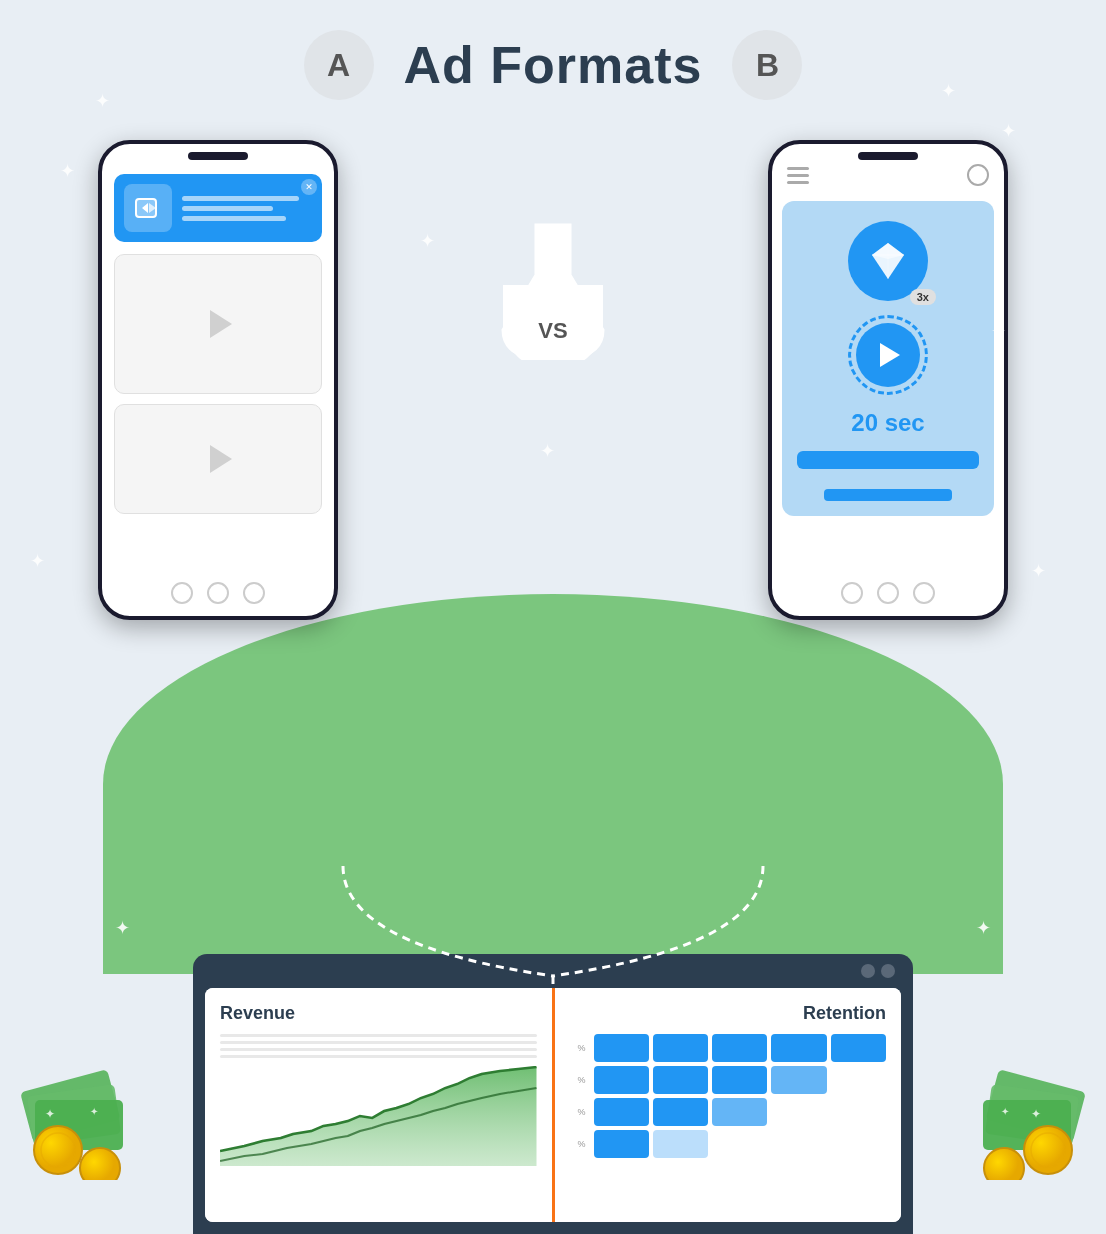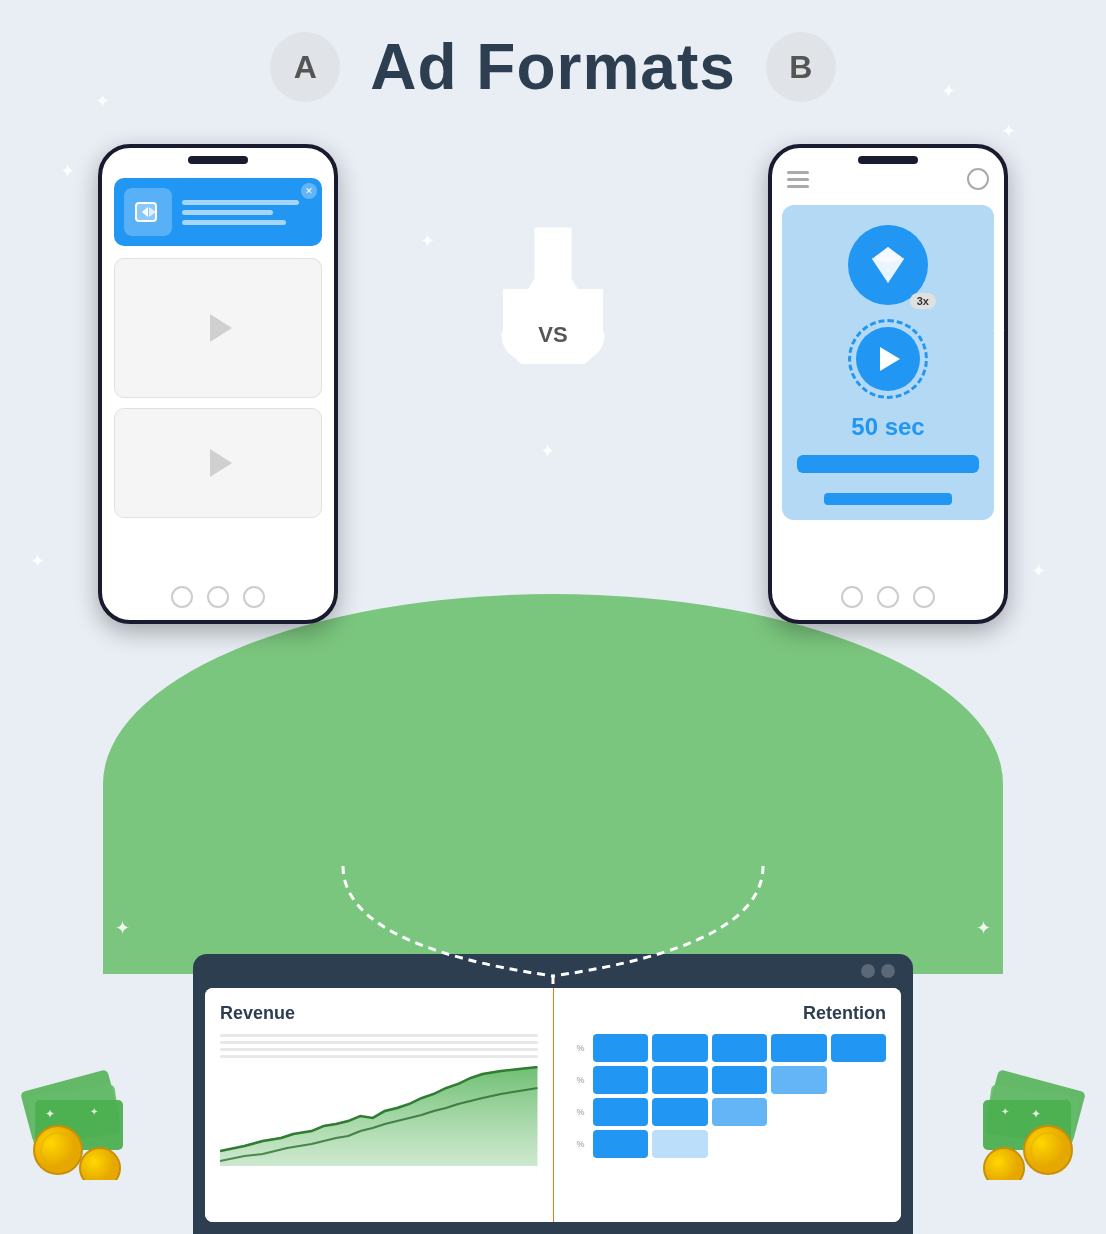--- a/index.html
+++ b/index.html
@@ -31,21 +31,21 @@
       background: #e0e4e8;
       display: flex;
       align-items: center;
       justify-content: center;
       font-size: 32px;
       font-weight: bold;
       color: #555;
     }
 
     .page-title {
-      font-size: 64px;
+      font-size: 52px;
       font-weight: bold;
       color: #2c3e50;
       letter-spacing: 1px;
     }
 
     
     .hill {
       position: absolute;
       bottom: 260px;
       left: 50%;
@@ -361,21 +361,21 @@
       width: 14px;
       height: 14px;
       border-radius: 50%;
       background: #5a6878;
     }
 
     
     .revenue-panel {
       flex: 1;
       padding: 15px 15px 10px;
-      border-right: 1px solid #f97316;
+      border-right: 3px solid #f97316;
       background: white;
     }
 
     .panel-title {
       font-size: 18px;
       font-weight: bold;
       color: #2c3e50;
       margin-bottom: 10px;
     }
 
@@ -552,21 +552,21 @@
           <div class="badge-3x">3x</div>
         </div>
 
         <div class="play-container">
           <div class="play-dashed-ring"></div>
           <div class="play-inner">
             <div class="play-arrow"></div>
           </div>
         </div>
 
-        <div class="timer-text">50 sec</div>
+        <div class="timer-text">20 sec</div>
 
         <div class="reward-bar"></div>
         <div class="reward-bar-small"></div>
       </div>
     </div>
     <div class="phone-home-bar">
       <div class="home-dot"></div>
       <div class="home-dot"></div>
       <div class="home-dot"></div>
     </div>

